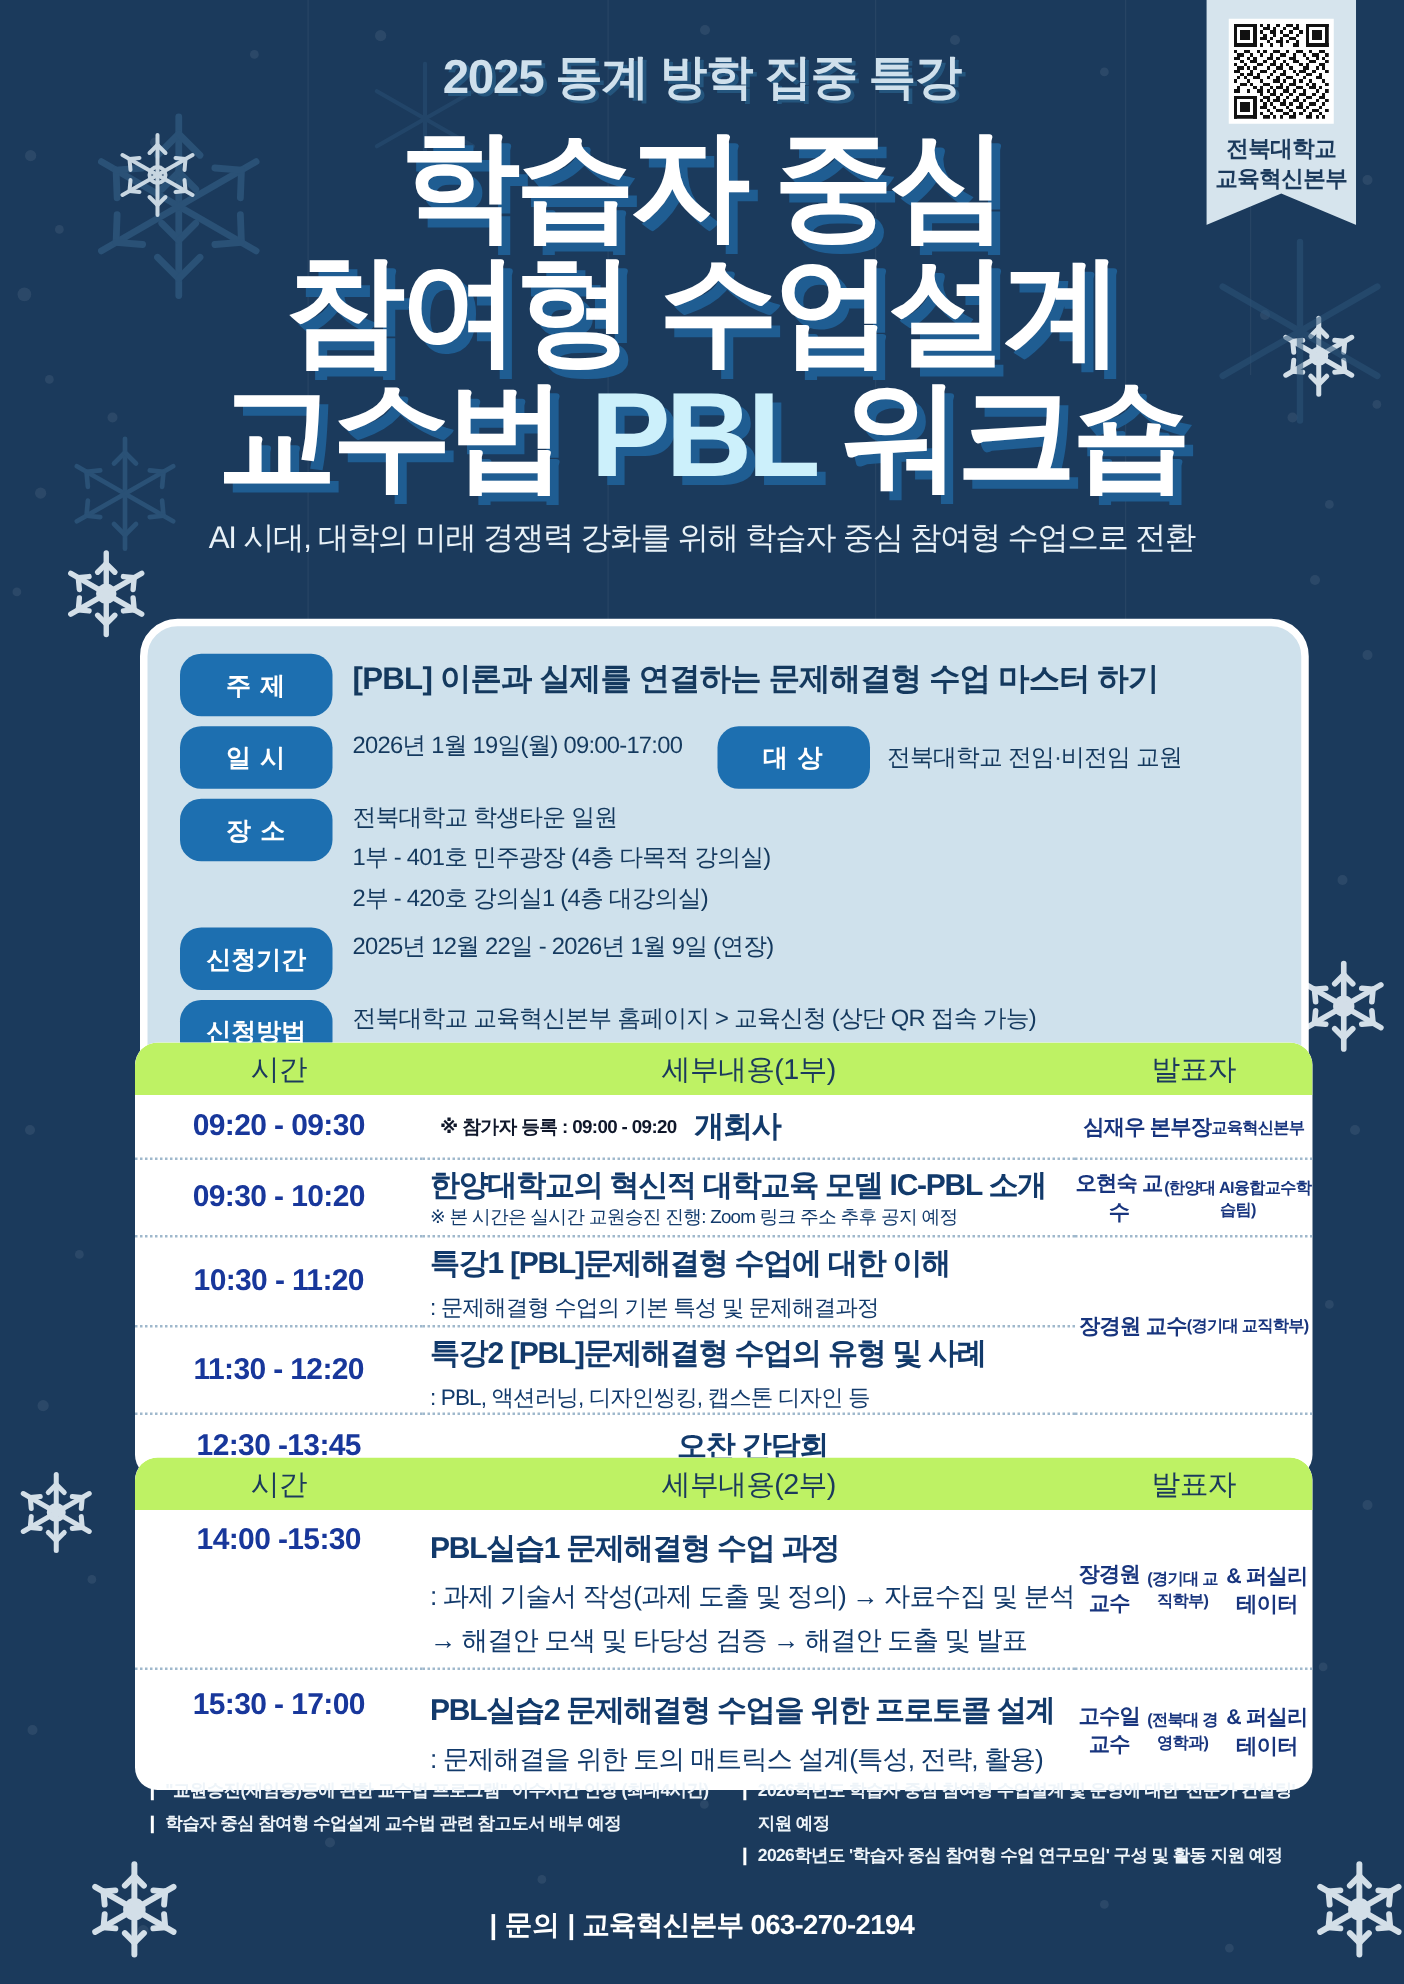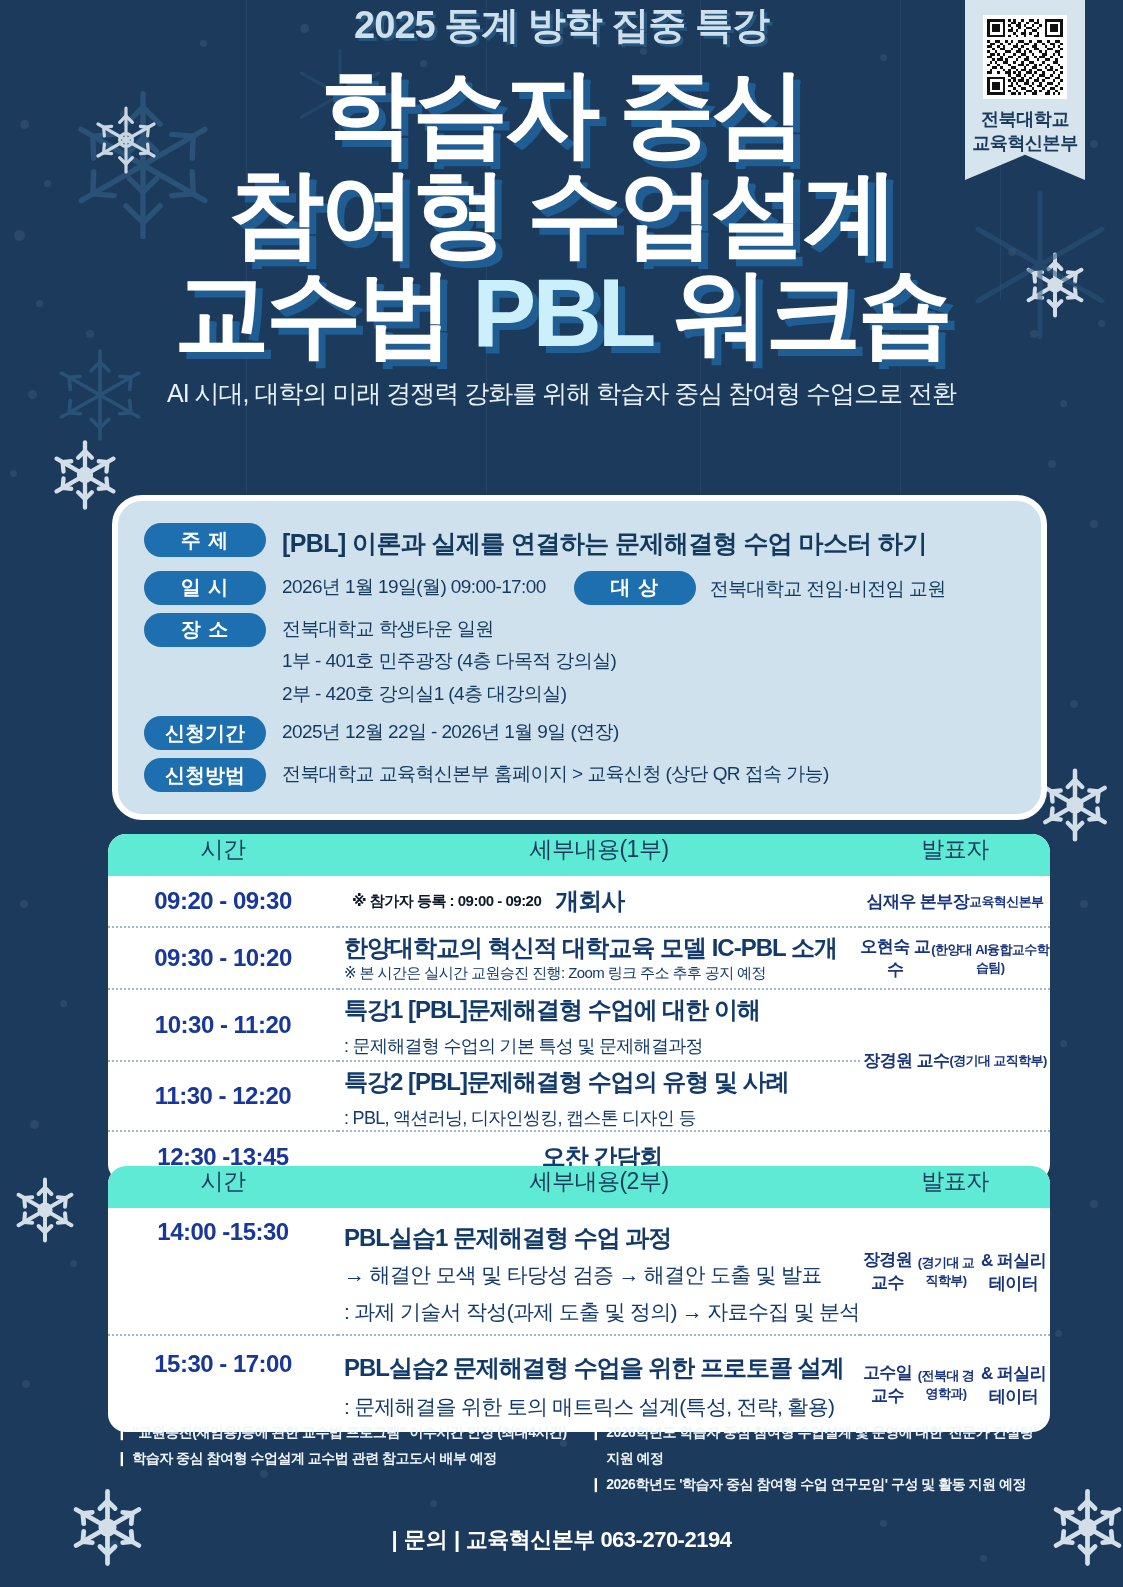--- a/index.html
+++ b/index.html
@@ -24,21 +24,21 @@
     background:#d6e4ed;
     clip-path: polygon(0 0, 100% 0, 100% 100%, 50% 86%, 0 100%);
     display:flex; flex-direction:column; align-items:center;
     padding-top:15px; z-index:6;
   }
   #qr-code { width:84px; height:84px; background:#fff; padding:4px; }
   #qr-code svg { display:block; }
   .qr-cap { font-size:18px; font-weight:bold; color:#1b3a5c; line-height:1.35; text-align:center; margin-top:8px; letter-spacing:-.4px;}
 
   
-  #header { position:relative; z-index:4; text-align:center; }
+  #header { position:relative; z-index:4; text-align:center; padding-top:36px; }
   #kicker {
     font-size:38px; font-weight:bold; color:#cfe0ec; letter-spacing:-1px;
     text-shadow: 3px 3px 0 #24557d;
   }
   .bigline {
     font-weight:bold; letter-spacing:-4px; line-height:1.0;
     margin-top:6px;
   }
   #t1, #t2, #t3 { font-size:96px; }
   #t1 { color:#ffffff; text-shadow: 7px 7px 0 #1f5d92; margin-top:14px;}
@@ -51,41 +51,41 @@
   }
 
   
   #info-card {
     position:absolute; left:112px; top:495px; width:935px;
     background:#cfe1ec; border:6px solid #ffffff; border-radius:30px;
     padding:20px 26px 22px 26px; z-index:5;
   }
   .info-row { display:flex; align-items:flex-start; margin-bottom:6px; }
   .pill {
-    flex:0 0 auto; width:122px; height:34px; border-radius:17px;
+    flex:0 0 auto; width:122px; height:50px; border-radius:17px;
     background:#1d6fb0; color:#fff; font-size:20px; font-weight:bold;
     display:flex; align-items:center; justify-content:center; letter-spacing:1px;
     margin-right:16px; margin-top:2px;
   }
   .pill.sm { letter-spacing:0; }
   .info-val { font-size:19px; color:#14395e; line-height:1.55; letter-spacing:-.6px; padding-top:3px;}
   .info-val.big { font-size:25px; font-weight:bold; }
   .inline-pill { display:flex; align-items:center; margin-left:28px;}
   .inline-pill .pill { margin-right:14px; }
 
   
   .sched {
     position:absolute; left:108px; width:942px;
     background:#ffffff; border-radius:18px; z-index:5; overflow:hidden;
   }
   #sched1 { top:834px; }
   #sched2 { top:1166px; }
   .sched-head {
-    display:flex; background:#5eead4; border-radius:18px 18px 0 0;
-    height:42px; align-items:flex-start;
+    display:flex; background:#bef264; border-radius:18px 18px 0 0;
+    height:42px; align-items:center;
   }
   .sched-head .col { font-size:23px; color:#1b3a5c; text-align:center; letter-spacing:-.5px; }
   .c-time { flex:0 0 230px; }
   .c-detail { flex:1 1 auto; }
   .c-spk { flex:0 0 190px; }
 
   .sched-body { display:flex; }
   .col-time { flex:0 0 230px; }
   .col-detail { flex:1 1 auto; }
   .col-spk { flex:0 0 190px; }
@@ -722,22 +722,22 @@
   <div class="sched-body">
 
     <div class="col-time">
       <div class="tm dline" style="height:128px;padding-top:10px;align-items:flex-start">14:00 -15:30</div>
       <div class="tm" style="height:96px;padding-top:14px;align-items:flex-start">15:30 - 17:00</div>
     </div>
 
     <div class="col-detail">
       <div class="dt dline" style="height:128px;padding-top:14px">
         <div class="dt-title">PBL실습1  문제해결형 수업 과정</div>
+        <div class="dt-sub" style="font-size:21px;margin-top:9px">: 과제 기술서 작성(과제 도출 및 정의) → 자료수집 및 분석</div>
         <div class="dt-sub" style="font-size:21px;margin-top:7px">→ 해결안 모색 및 타당성 검증 → 해결안 도출 및 발표</div>
-        <div class="dt-sub" style="font-size:21px;margin-top:9px">: 과제 기술서 작성(과제 도출 및 정의) → 자료수집 및 분석</div>
       </div>
       <div class="dt" style="height:96px;padding-top:16px">
         <div class="dt-title">PBL실습2  문제해결형 수업을 위한 프로토콜 설계</div>
         <div class="dt-sub" style="font-size:21px;margin-top:9px">: 문제해결을 위한 토의 매트릭스 설계(특성, 전략, 활용)</div>
       </div>
     </div>
 
     <div class="col-spk">
       <div class="sp dline" style="height:128px">
         <div class="sp-name">장경원 교수</div>

